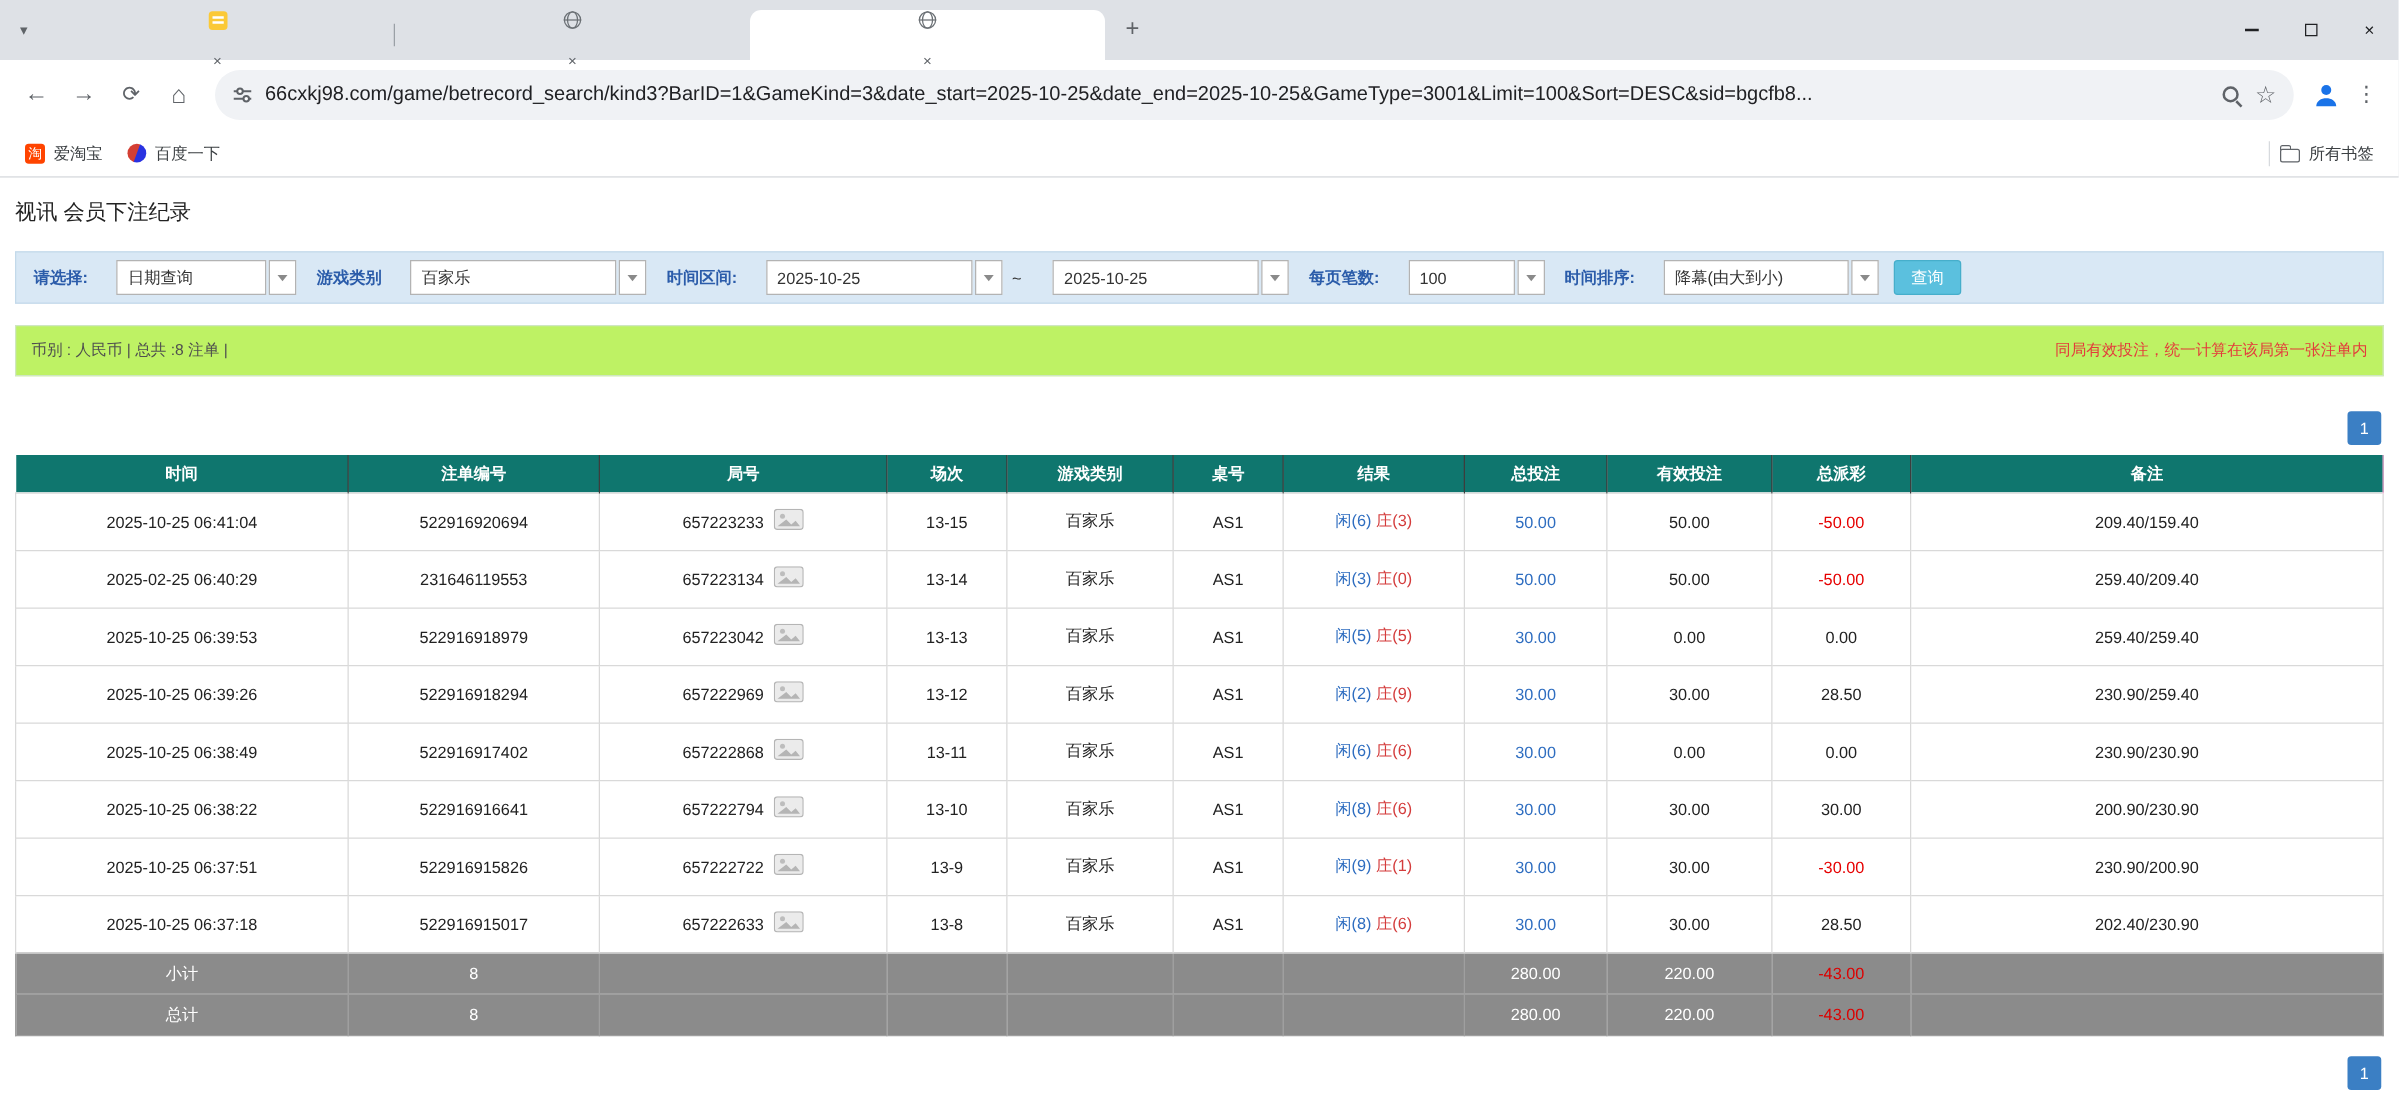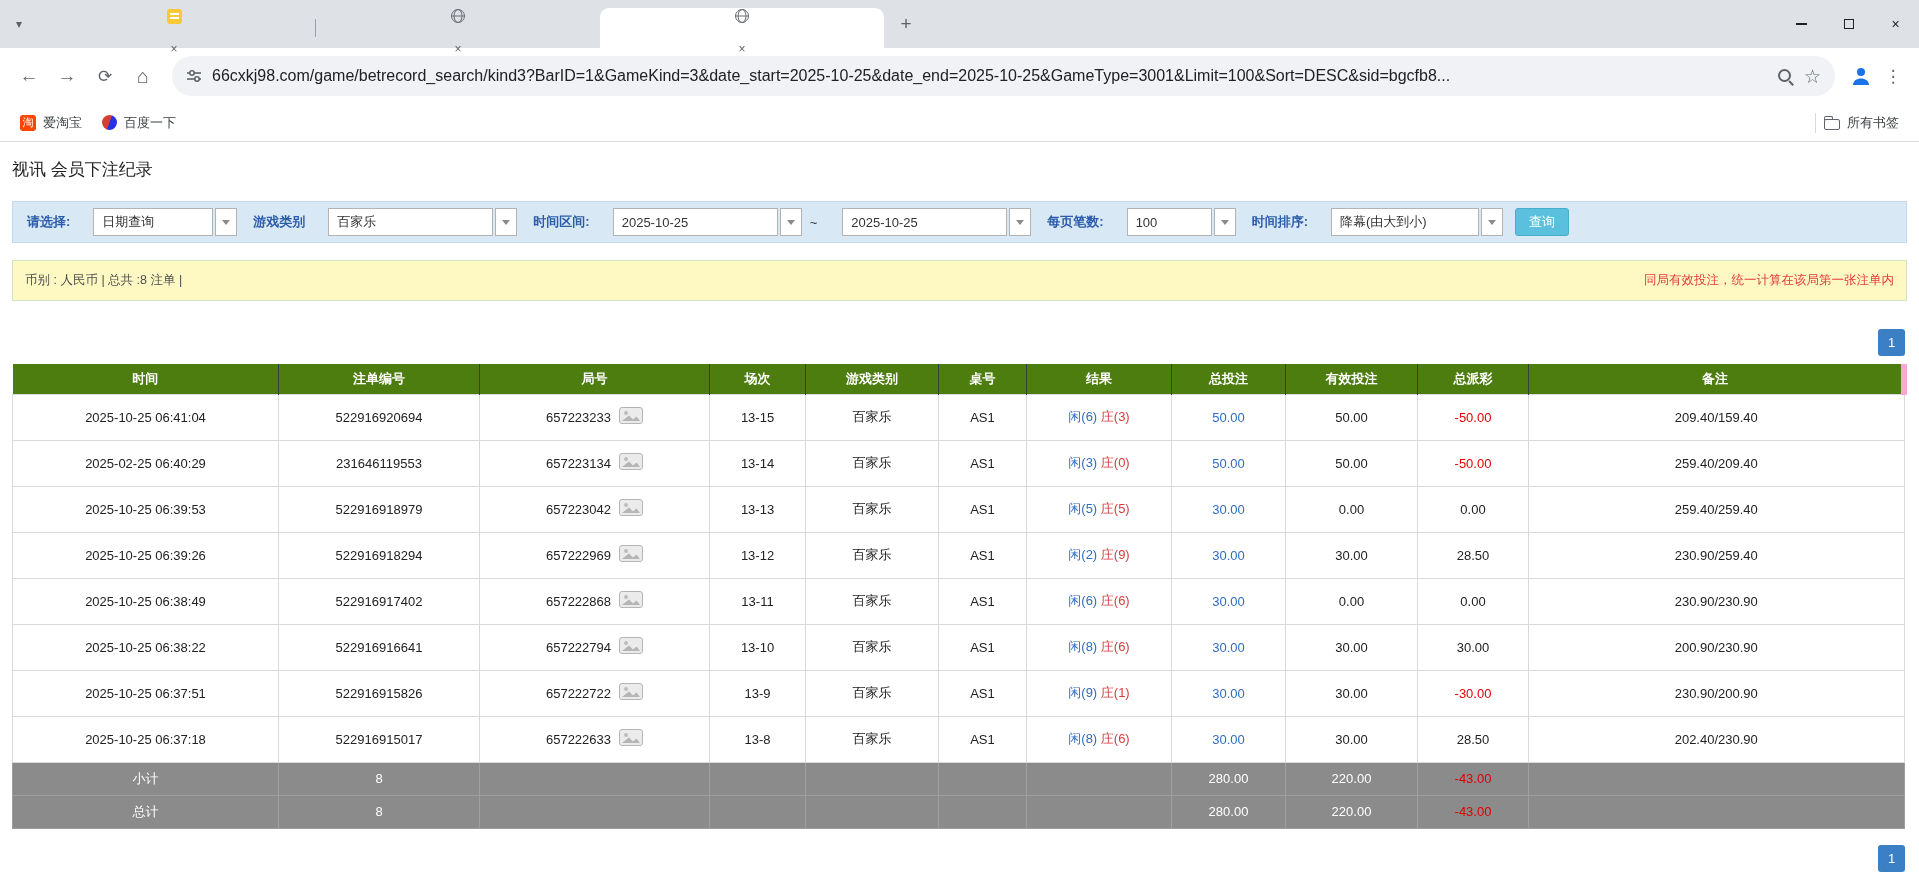--- a/index.html
+++ b/index.html
@@ -57,30 +57,30 @@
   .flabel { color:#2b5caa; font-weight:700; margin:0 6px 0 16px; white-space:nowrap; }
   .flabel.first { margin-left:6px; }
   .combo { display:inline-flex; gap:2px; flex:0 0 auto; }
   .combo-text { height:28px; background:#fff; border:1px solid #b3b3b3; display:flex; align-items:center; padding:0 8px; font-size:13px; color:#333; white-space:nowrap; overflow:hidden;margin-left:17px; }
   .combo-arrow { width:22px; height:28px; background:#fff; border:1px solid #b3b3b3; display:flex; align-items:center; justify-content:center; }
   .caret { width:0; height:0; border-left:4px solid transparent; border-right:4px solid transparent; border-top:5px solid #8a8a8a; }
   .w-query { width:120px; } .w-game { width:165px; } .w-date { width:165px; } .w-limit { width:85px; } .w-sort { width:148px; }
   .tilde { margin:0 8px; color:#333; }
   .search-btn { height:28px; padding:0 13px; background:#5bc0de; border:1px solid #46aecb; color:#fff; font-size:13px; border-radius:3px; margin-left:12px; cursor:pointer; font-family:inherit; }
 
-  .info-bar { margin:17px 12px 0; background:#fef9c3; border:1px solid #cfe6c2; padding:11px 12px; display:flex; justify-content:space-between; align-items:center; font-size:12.5px; color:#4f4f4f; }
+  .info-bar { margin:17px 12px 0; background:#bef264; border:1px solid #cfe6c2; padding:11px 12px; display:flex; justify-content:space-between; align-items:center; font-size:12.5px; color:#4f4f4f; }
   .info-right { color:#e43b3b; }
 
   .pagination-row { margin:28px 14px 8px; display:flex; justify-content:flex-end; }
   .pagination-row.bottom { margin:16px 14px 0; }
   .page-btn { min-width:27px; height:27px; background:#3b7fc4; color:#fff; display:flex; align-items:center; justify-content:center; border-radius:3px; font-size:13px; cursor:pointer; }
 
   table.bet-table { width:calc(100% - 24px); margin:0 12px; border-collapse:collapse; table-layout:fixed; font-size:13px; }
-  .bet-table thead th { background:#4d7c0f; color:#fff; height:30px; font-weight:700; border-right:1px solid #3d3d3d; text-align:center; }
-  .bet-table thead th:last-child { border-right:6px solid #f9a8d4; }
+  .bet-table thead th { background:#0f766e; color:#fff; height:30px; font-weight:700; border-right:1px solid #3d3d3d; text-align:center; }
+  .bet-table thead th:last-child { border-right:1px solid #f9a8d4; }
   .bet-table tbody td { height:46px; text-align:center; border:1px solid #d9d9d9; color:#222; background:#fff; }
   .bet-table tfoot td { height:33px; background:#8b8b8b; color:#fff; border:1px solid #9f9f9f; text-align:center; }
   .round-wrap { display:inline-flex; align-items:center; gap:8px; }
   .res-player { color:#2e6dc0; }
   .res-banker { color:#d43c3c; }
   .bet-link { color:#2e6dc0; cursor:pointer; }
   .neg { color:#e60000;text-align:center; }
   .bet-table tfoot .neg { color:#dd0000; }
 </style>
 </head>

